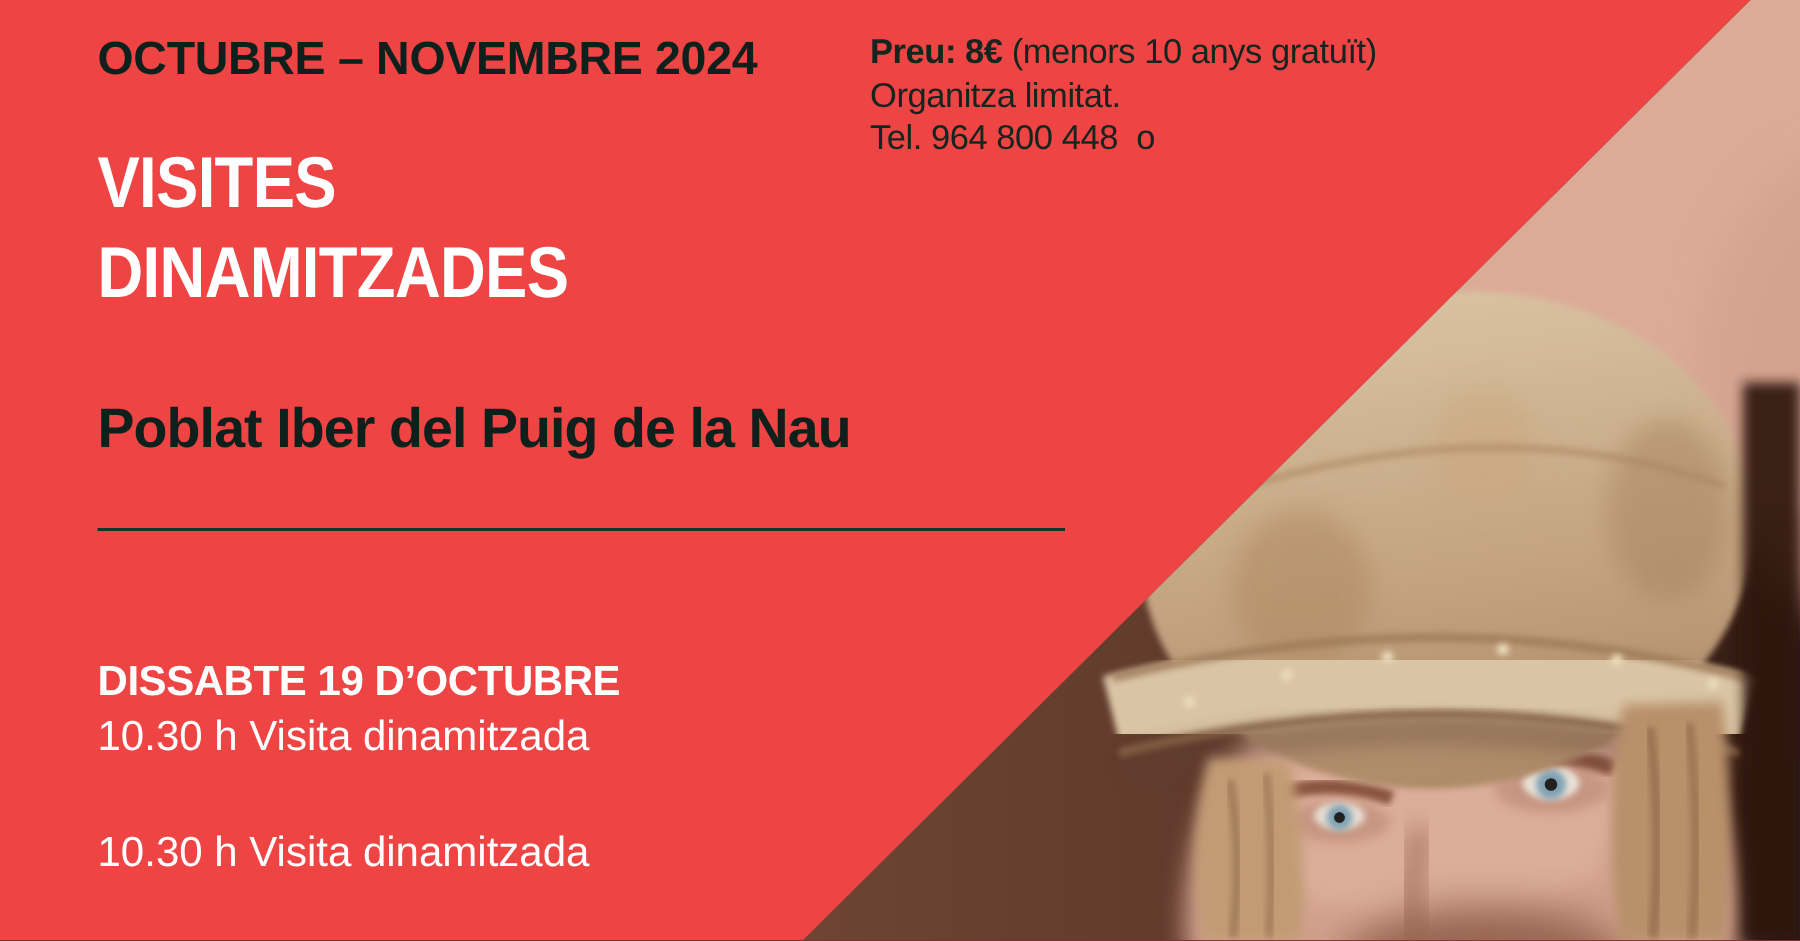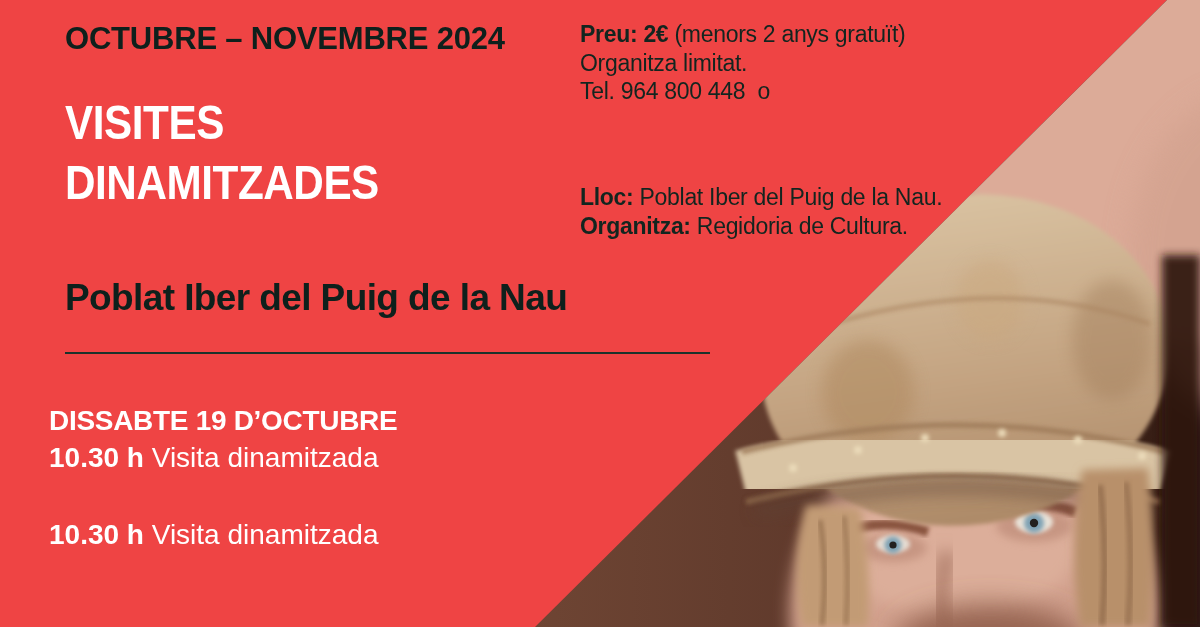--- a/index.html
+++ b/index.html
@@ -30,37 +30,37 @@
   .title{
     position:absolute; left:65px; top:93px;
     font-size:48px; line-height:60px; font-weight:700;
     letter-spacing:-0.5px; color:#ffffff;
     transform:scaleX(.88); transform-origin:left top;
   }
   .title span{ display:block; white-space:nowrap; }
   .venue{
     position:absolute; left:65px; top:265px;
     font-size:37px; font-weight:700; letter-spacing:-0.6px;
-    color:#0e201c; white-space:nowrap;margin-top:12px;
+    color:#0e201c; white-space:nowrap;
   }
   .rule{
     position:absolute; left:65px; top:352px;
     width:645px; height:2px; background:#1b322b;
   }
-  .session{ position:absolute; left:49px; color:#ffffff; }
+  .session{ position:absolute; left:65px; color:#ffffff;margin-top:33px; }
   .session-1{ top:402px; }
   .session-2{ top:516px; }
   .session .date{
     font-size:28px; line-height:37px; font-weight:700;
     letter-spacing:-0.3px; white-space:nowrap;
   }
   .session .when{
     font-size:28px; line-height:37px; white-space:pre-wrap;
   }
-  .session .when .b{ font-weight:700; }
+  .session .when .b{ font-weight:400; }
 
   
   .info{
     position:absolute; left:580px; top:20px;
     font-size:23px; line-height:28.5px; letter-spacing:-0.3px;
     color:#12251f;
   }
   .info p, .loc p{ white-space:pre-wrap; }
   .b{ font-weight:700; }
   .loc{
@@ -170,23 +170,19 @@
   <div class="session session-1">
     <div class="date">DISSABTE 19 D’OCTUBRE</div>
     <div class="when"><span class="b">10.30 h</span><span> Visita dinamitzada</span></div>
   </div>
 
   <div class="session session-2">
     <div class="when"><span class="b">10.30 h</span><span> Visita dinamitzada</span></div>
   </div>
 
   <div class="info">
-    <p><span class="b">Preu: 2€</span><span> (menors 2 anys gratuït)</span></p>
+    <p><span class="b">Preu: 8€</span><span> (menors 10 anys gratuït)</span></p>
     <p>Organitza limitat.</p>
     <p>Tel. 964 800 448  o</p>
   </div>
 
-  <div class="loc">
-    <p><span class="b">Lloc:</span><span> Poblat Iber del Puig de la Nau.</span></p>
-    <p><span class="b">Organitza:</span><span> Regidoria de Cultura.</span></p>
-  </div>
 
 </div>
 
 </body></html>

